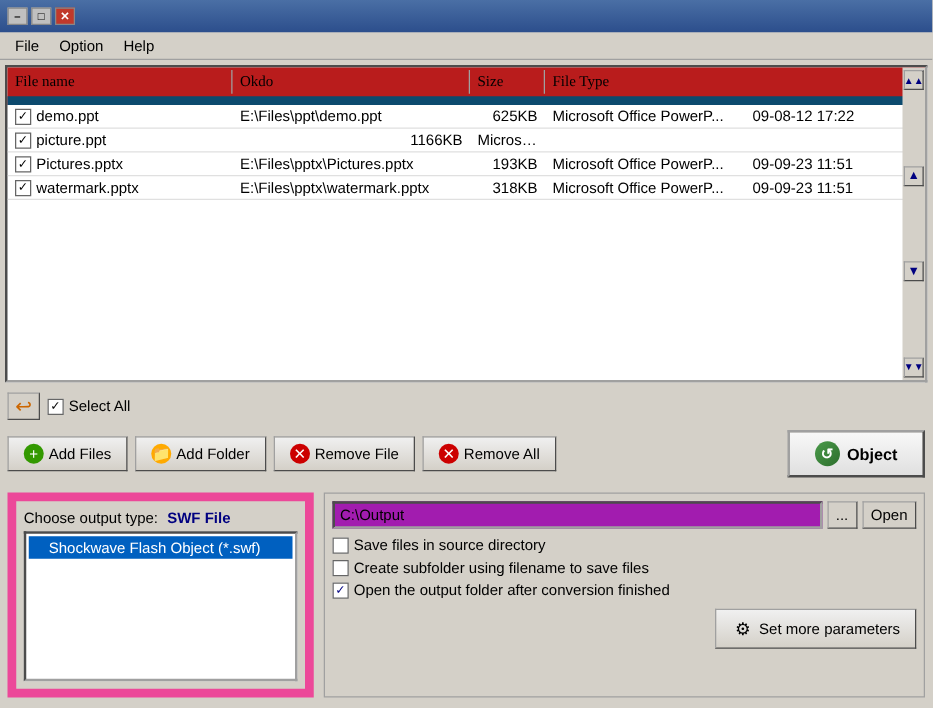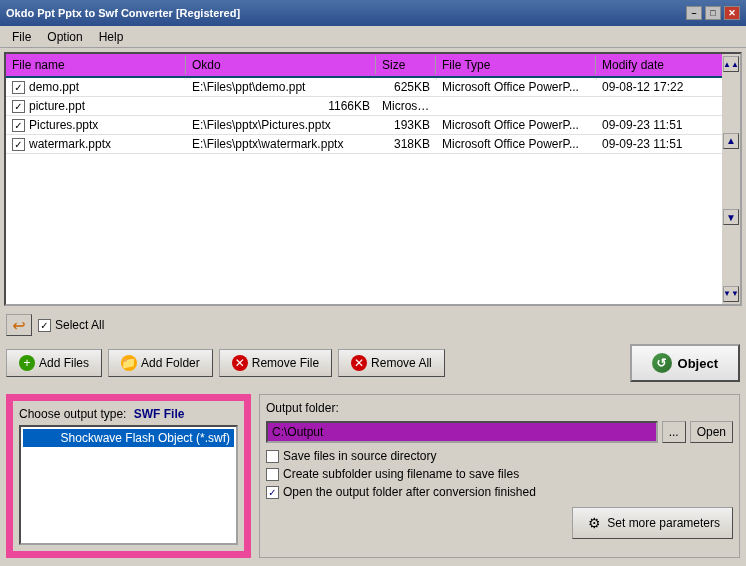--- a/index.html
+++ b/index.html
@@ -74,23 +74,24 @@
       flex: 1;
       position: relative;
       display: flex;
       flex-direction: column;
     }
 
     
     .table-header {
       display: grid;
       grid-template-columns: 180px 190px 60px 160px 140px;
-      background: #d946ef;
-      border-bottom: 2px solid #0c4a6e;
+      background: #b91c1c;
+      border-bottom: 7px solid #0c4a6e;
       padding: 2px 0;
+      font-family: Liberation Serif, serif;
     }
     .col-header {
       padding: 2px 6px;
       font-size: 12px;
       font-weight: normal;
       border-right: 1px solid #a0a0a0;
       color: #000;
     }
     .col-header:last-child { border-right: none; }
 
@@ -272,23 +273,22 @@
       font-weight: bold;
       color: #000080;
     }
     .type-listbox {
       background: white;
       border: 2px inset #a0a0a0;
       height: 120px;
       padding: 2px;
     }
     .type-item {
-      padding: 2px 4px;
-      font-size: 12px;
-      text-align: right;
+      padding: 2px 16px;
+      font-size: 12px;
     }
     .type-item.selected {
       background: #0060c0;
       color: white;
     }
 
     
     .output-folder-panel {
       background: #d4d0c8;
       border: 1px solid #a0a0a0;
@@ -355,21 +355,20 @@
       align-items: center;
       justify-content: center;
       font-size: 14px;
     }
     .spacer { flex: 1; }
   </style>
 </head>
 <body>
 
 <div class="title-bar">
-  <span>Okdo Ppt Pptx to Swf Converter [Registered]</span>
   <div class="title-bar-buttons">
     <div class="title-btn">–</div>
     <div class="title-btn">□</div>
     <div class="title-btn close">✕</div>
   </div>
 </div>
 
 <div class="menu-bar">
   <span class="menu-item">File</span>
   <span class="menu-item">Option</span>
@@ -377,21 +376,20 @@
 </div>
 
 <div class="main-content">
 
   <div class="file-list-container">
     <div class="table-header">
       <div class="col-header">File name</div>
       <div class="col-header">Okdo</div>
       <div class="col-header">Size</div>
       <div class="col-header">File Type</div>
-      <div class="col-header">Modify date</div>
     </div>
     <div class="table-body">
 
       <div class="table-row">
         <div class="table-cell cell-filename">
           <div class="checkbox-cell">
               <span class="checkmark">✓</span>
             </div>
           <span>demo.ppt</span>
         </div>
@@ -487,23 +485,20 @@
       <div class="panel-title">
         <span>Choose output type:</span>
         <span class="type-label" style="margin-left:4px;">SWF File</span>
       </div>
       <div class="type-listbox">
         <div class="type-item selected">Shockwave Flash Object (*.swf)</div>
       </div>
     </div>
 
     <div class="output-folder-panel">
-      <div style="font-size:12px; margin-bottom:6px;">
-        <span>Output folder:</span>
-      </div>
       <div class="folder-row">
         <input class="folder-input" type="text" value="C:\Output" style="">
         <button class="folder-btn">...</button>
         <button class="folder-btn">Open</button>
       </div>
       <div class="checkbox-row">
         <div class="chk"></div>
         <span>Save files in source directory</span>
       </div>
       <div class="checkbox-row">

